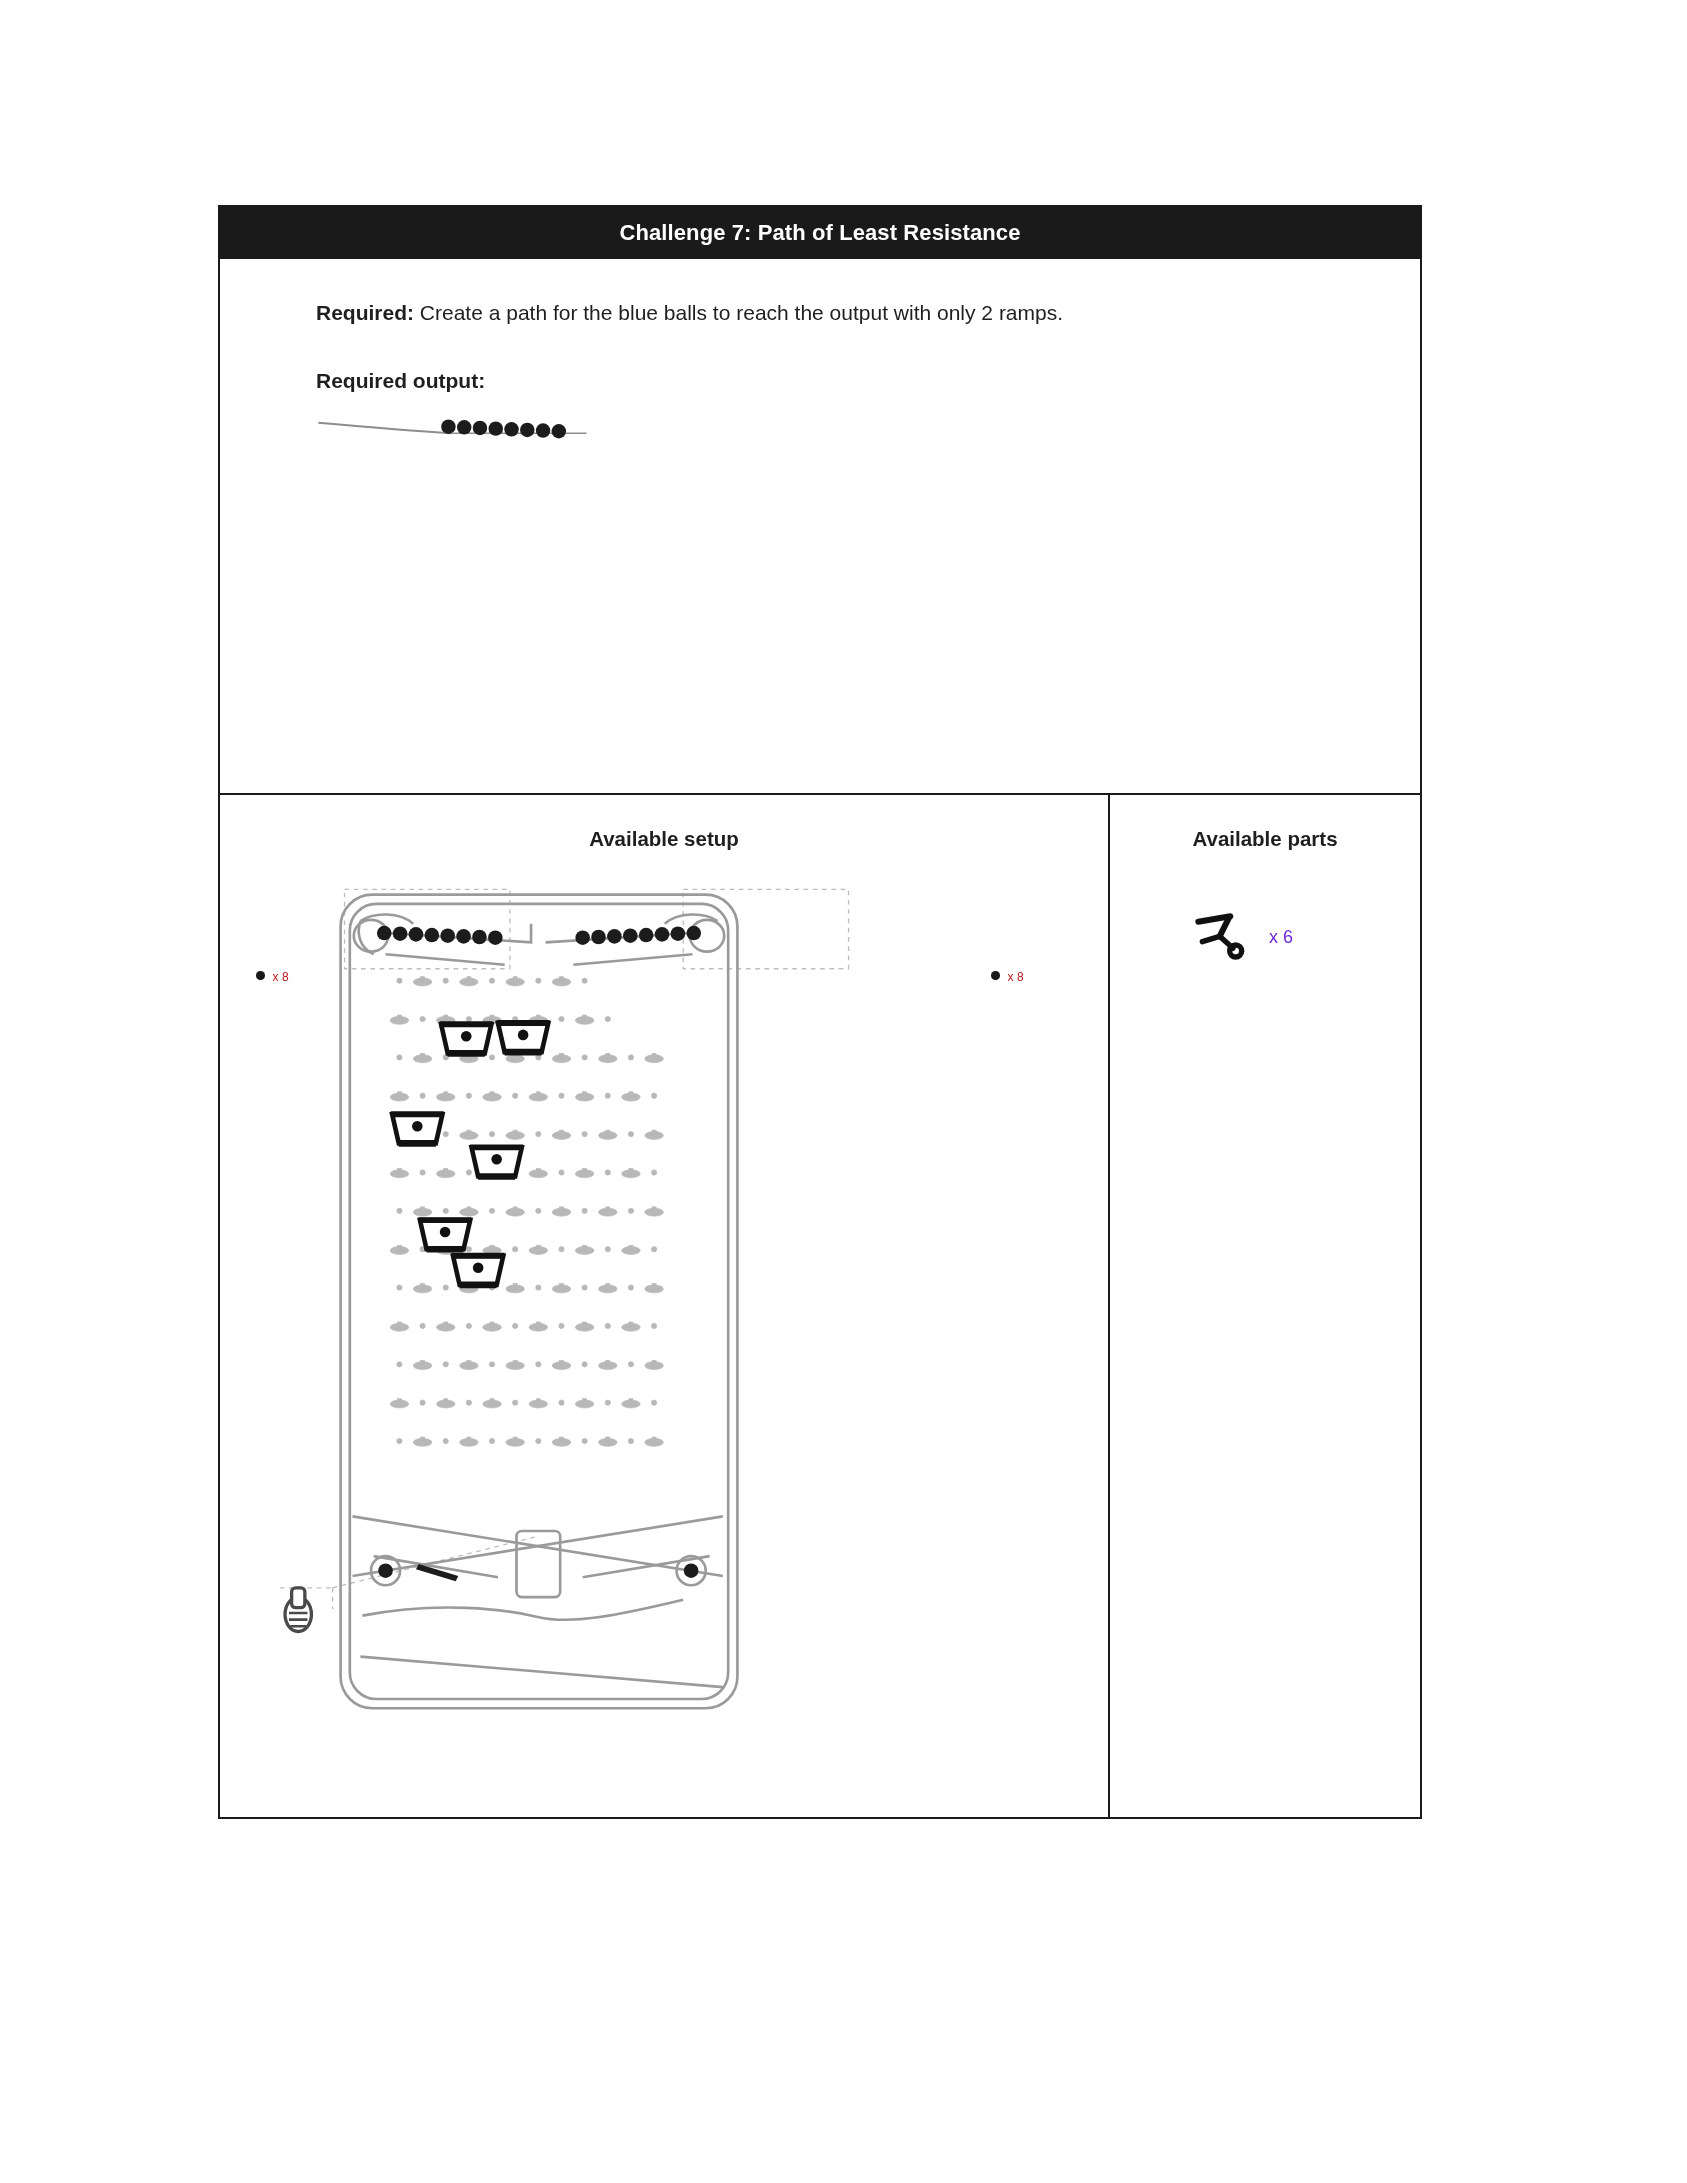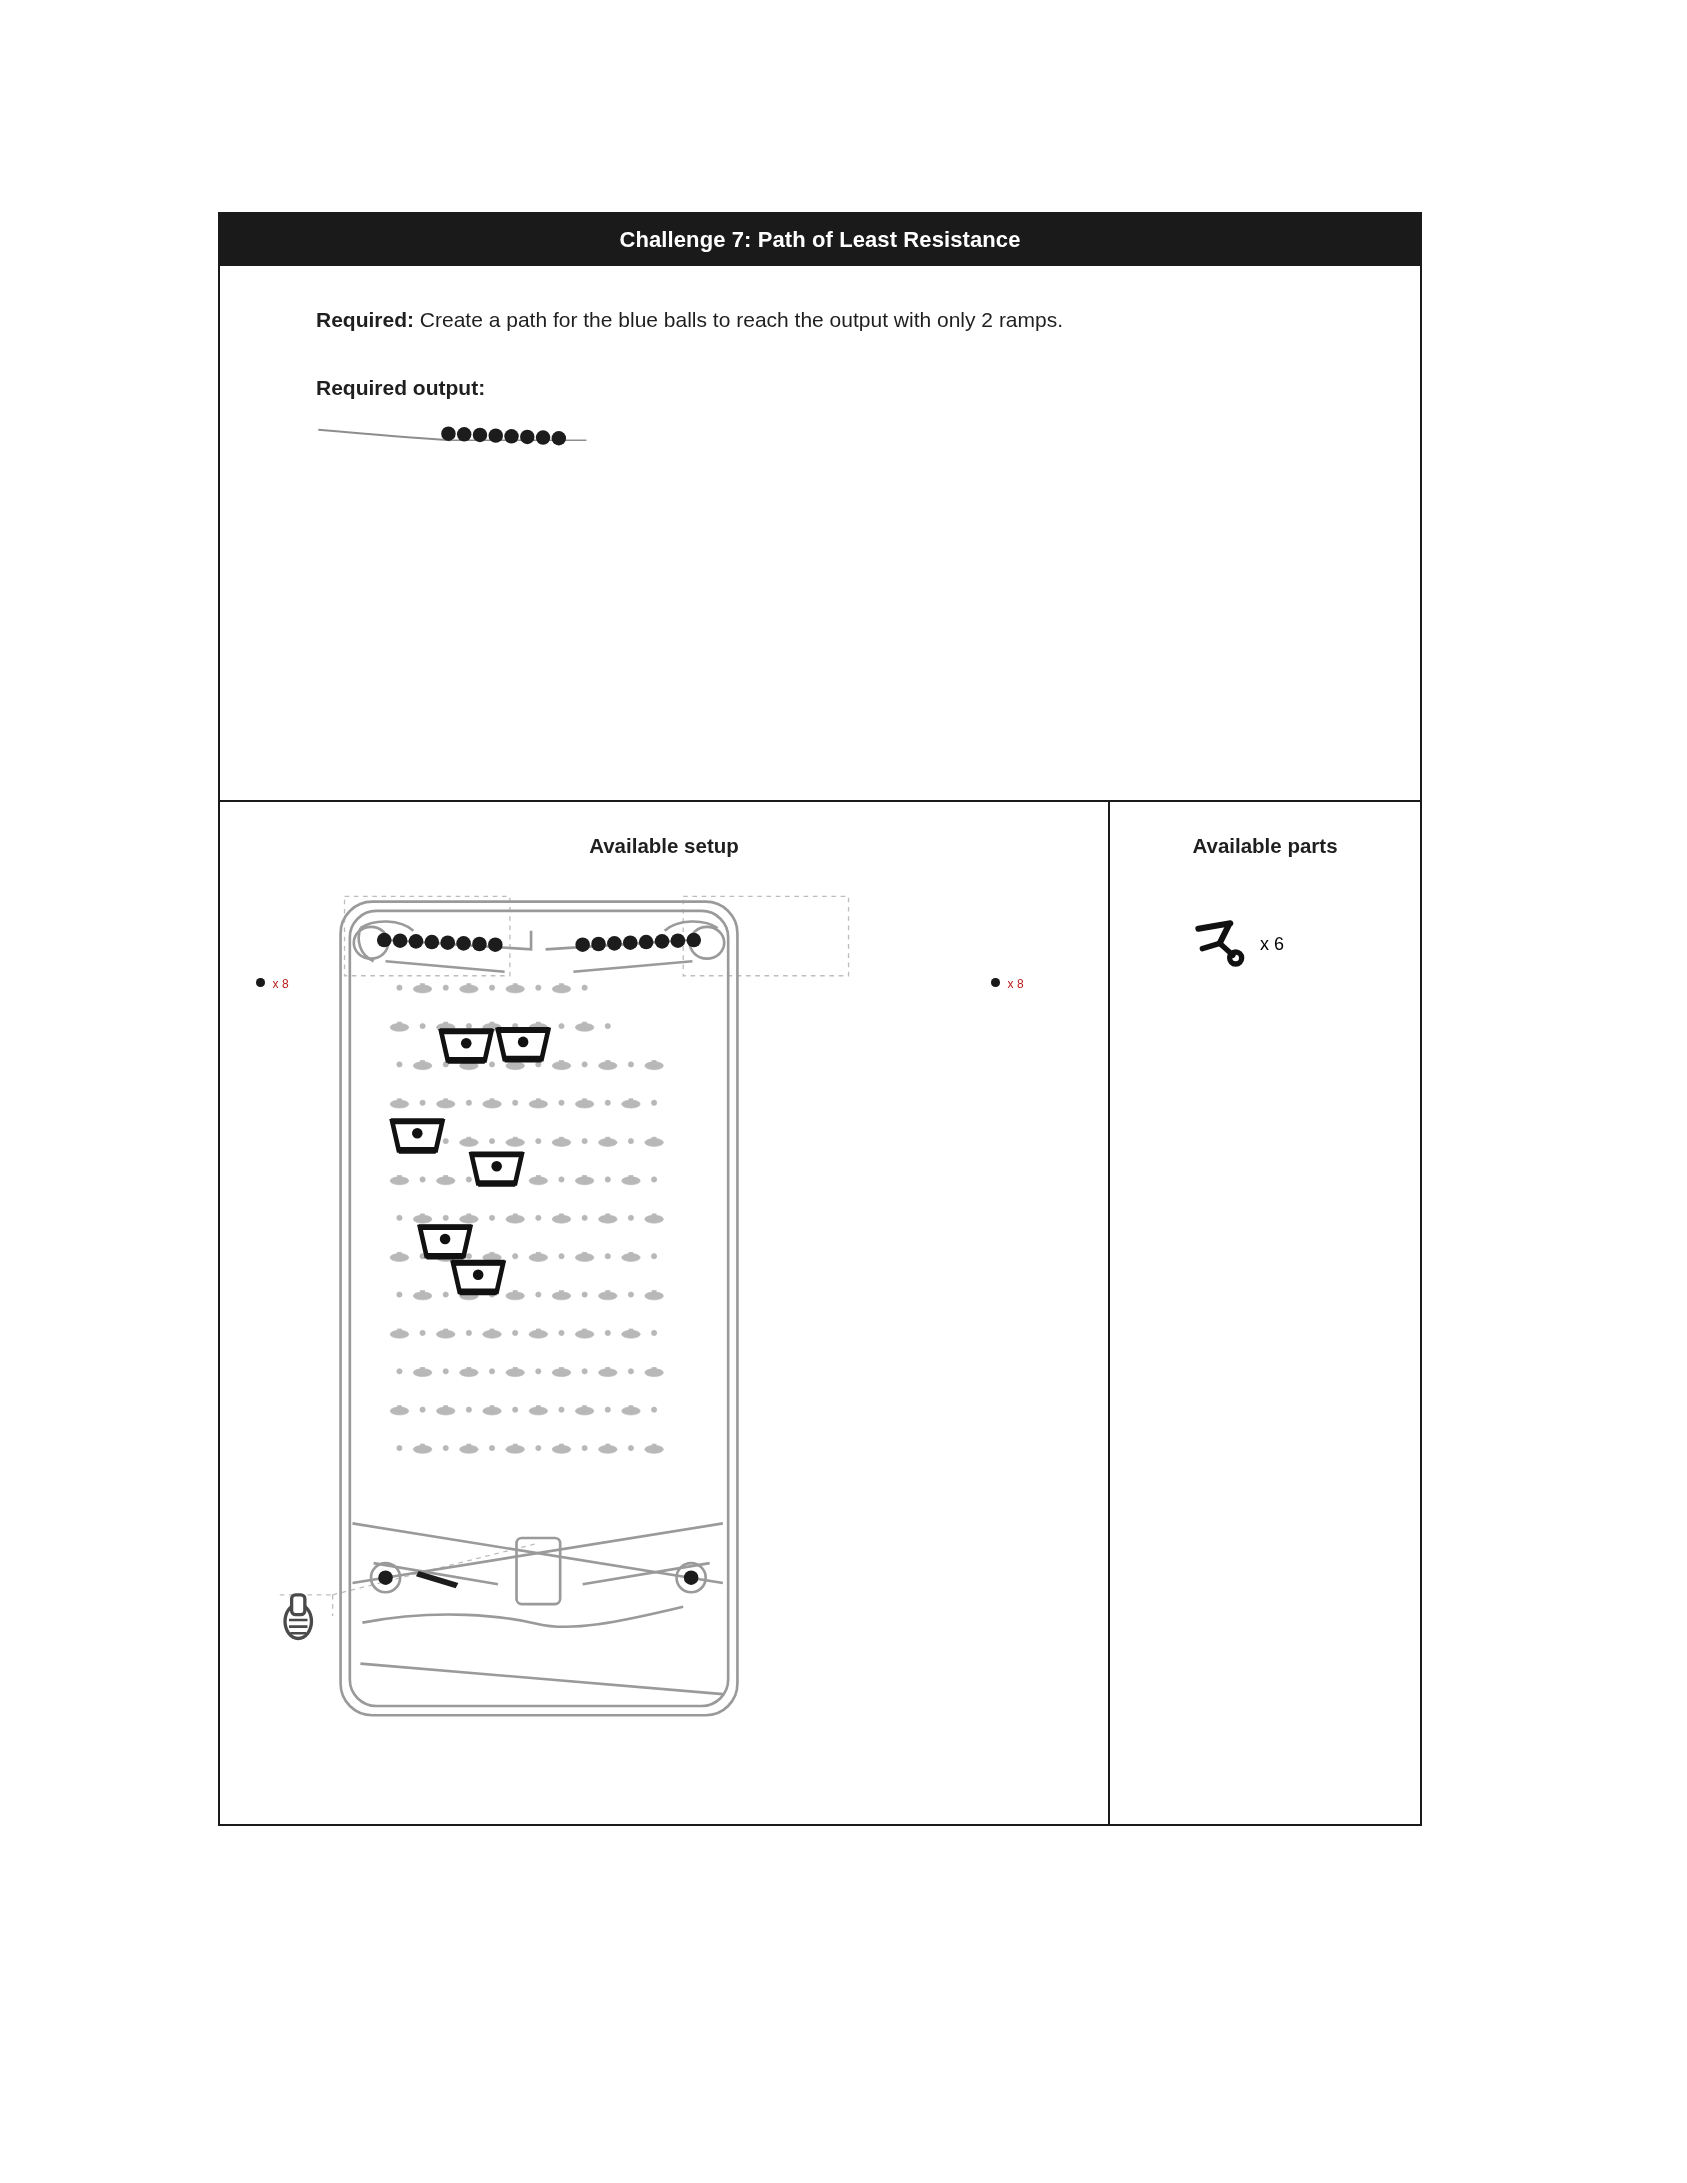--- a/index.html
+++ b/index.html
@@ -12,21 +12,21 @@
     height: 2183px;
     font-family: "Liberation Sans", sans-serif;
     color: #1a1a1a;
     position: relative;
   }
 
   
   .card {
     position: absolute;
     left: 218px;
-    top: 212px;
+    top: 205px;
     width: 1204px;
     height: 1614px;
     border: 2px solid #1a1a1a;
     box-sizing: border-box;
     background: #ffffff;
   }
 
   
   .title-bar {
     height: 52px;
@@ -123,22 +123,22 @@
   
   .part-row {
     position: absolute;
     left: 79px;
     top: 112px;
     display: flex;
     align-items: center;
   }
   .part-qty {
     font-size: 18px;
-    color: #000000;
-    margin-left: 11px;
+    color: #6d28d9;
+    margin-left: 20px;
   }
 
   svg { display: block; }
 </style>
 </head>
 <body>
 
 <div class="card">
 
   <div class="title-bar">

